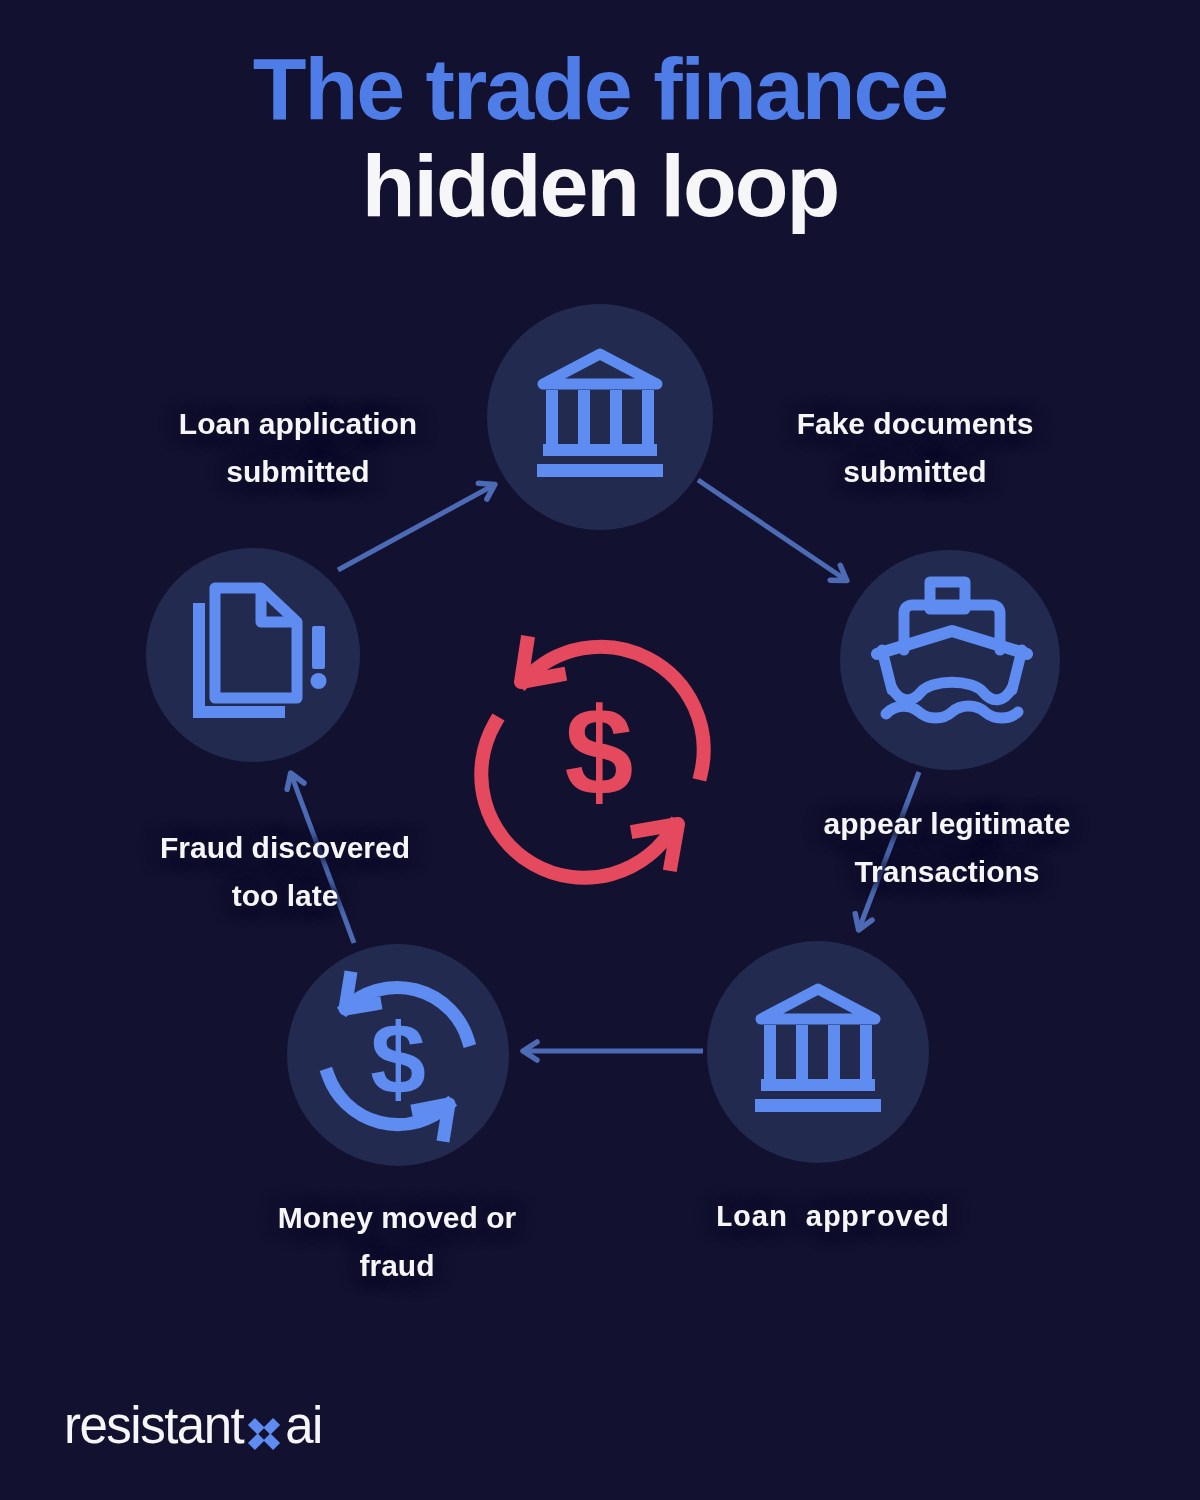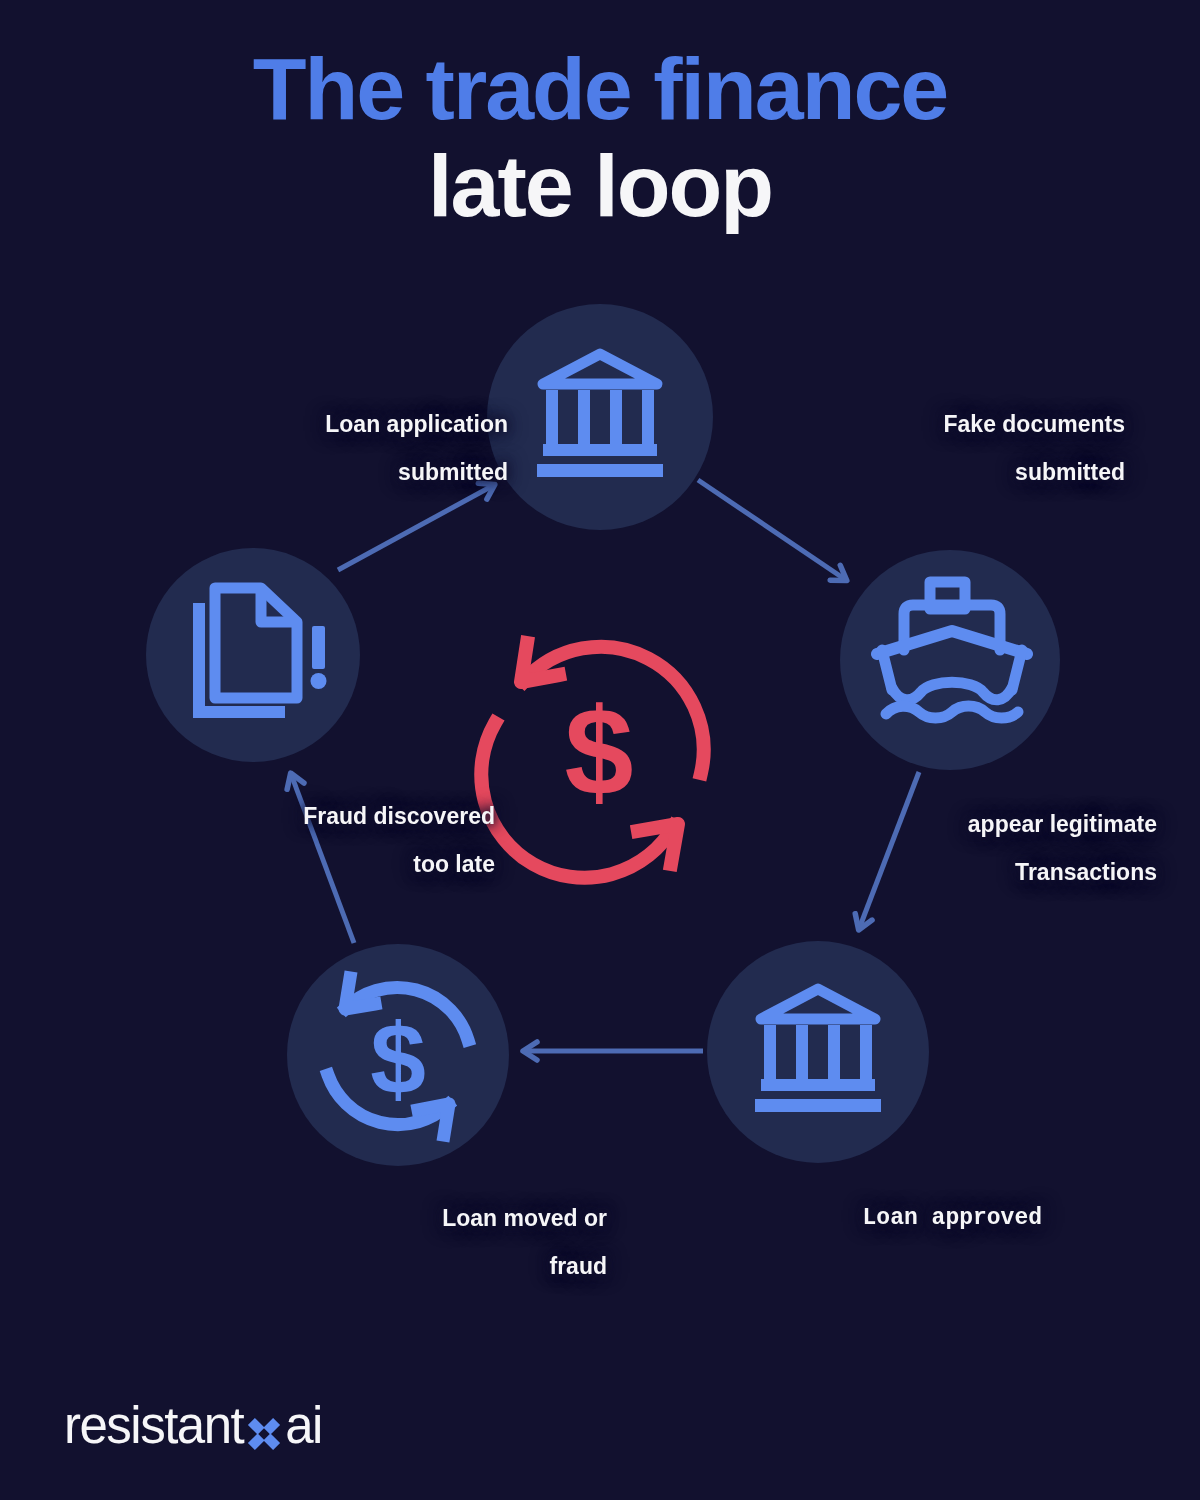--- a/index.html
+++ b/index.html
@@ -19,45 +19,45 @@
   }
   .title{
     position:absolute;top:40px;left:0;width:1200px;
     text-align:center;font-weight:700;font-size:88px;line-height:97px;
     letter-spacing:-2px;
   }
   .title .line1{display:block;color:var(--title-blue);}
   .title .line2{display:block;color:var(--text-white);}
   .diagram-svg{position:absolute;left:0;top:0;}
   .step-label{
-    position:absolute;width:420px;text-align:right;
-    font-weight:700;font-size:23px;line-height:48px;color:var(--text-white);
+    position:absolute;width:420px;text-align:center;
+    font-weight:700;font-size:30px;line-height:48px;color:var(--text-white);
     text-shadow:0 0 8px var(--background),0 0 14px var(--background),0 0 20px var(--background);
   }
   .step-top-left{left:88px;top:400px;}
   .step-top-right{left:705px;top:400px;}
   .step-right{left:737px;top:800px;}
   .step-bottom-right{left:622px;top:1194px;font-family:Liberation Mono, monospace;}
   .step-bottom-left{left:187px;top:1194px;}
-  .step-left{left:75px;top:792px;}
+  .step-left{left:75px;top:824px;}
   .logo{
     position:absolute;left:64px;top:1396px;
     color:var(--text-white);font-size:51px;font-weight:500;letter-spacing:-1.5px;
     white-space:nowrap;
   }
   .logo .x-sep{display:inline-block;width:36px;height:36px;margin:0 3px;transform:translateY(9px);}
 </style>
 </head>
 <body>
 
 <div class="canvas">
 
   <h1 class="title" style="margin:0">
     <span class="line1">The trade finance</span>
-    <span class="line2">late loop</span>
+    <span class="line2">hidden loop</span>
   </h1>
 
   <svg class="diagram-svg" width="1200" height="1500" viewBox="0 0 1200 1500">
     <defs>
       <marker id="arrowhead" markerWidth="20" markerHeight="24" viewBox="-16 -12 20 24" refX="0" refY="0" orient="auto" markerUnits="userSpaceOnUse">
         <path d="M-13,-9 L1,0 L-13,9" fill="none" stroke-width="5.5" stroke-linecap="round" stroke-linejoin="round" style="stroke:var(--connector-blue)"></path>
       </marker>
 
       <g id="bank">
         <path d="M-57,-37 L0,-67 L57,-37 Z" fill="none" stroke-width="11" stroke-linejoin="round" style="stroke:var(--icon-blue)"></path>
@@ -139,21 +139,21 @@
     <div>submitted</div>
   </div>
   <div class="step-label step-right">
     <div>appear legitimate</div>
     <div>Transactions</div>
   </div>
   <div class="step-label step-bottom-right">
     <div>Loan approved</div>
   </div>
   <div class="step-label step-bottom-left">
-    <div>Loan moved or</div>
+    <div>Money moved or</div>
     <div>fraud</div>
   </div>
   <div class="step-label step-left">
     <div>Fraud discovered</div>
     <div>too late</div>
   </div>
 
   <div class="logo">
     <span>resistant</span><svg class="x-sep" viewBox="0 0 40 40">
       <g stroke-width="11" stroke-linecap="butt" style="stroke:var(--icon-blue)">

